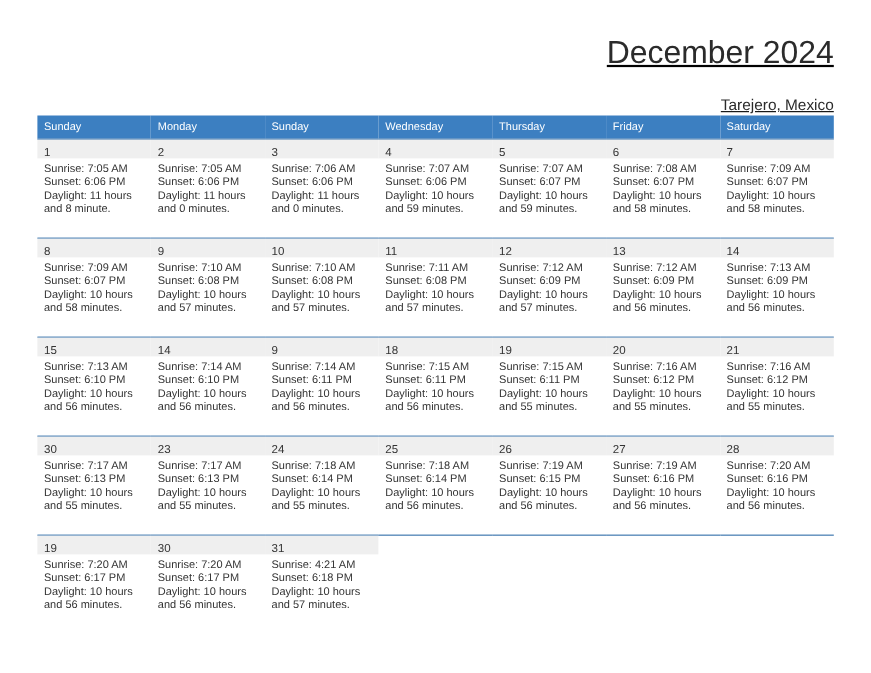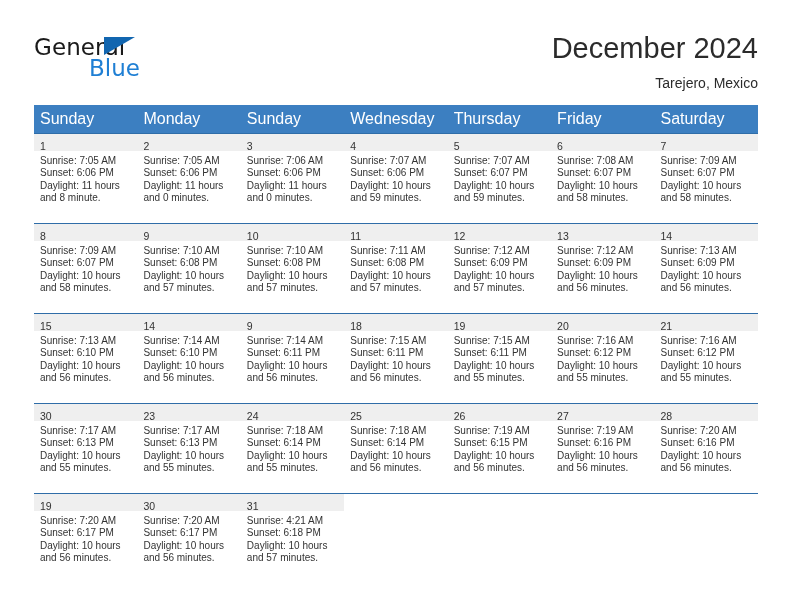--- a/index.html
+++ b/index.html
@@ -62,50 +62,51 @@
     font-size: 23px;
     color: #1f7fd4;
     font-family: "DejaVu Sans", sans-serif;
     font-weight: 400;
   }
   .title-block {
     position: absolute;
     right: 0;
     top: 0;
     text-align: right;
+    text-decoration: underline;
   }
   .cal-title {
     font-size: 29px;
     font-weight: 400;
     color: #2b2b2b;
     line-height: 36px;
     white-space: nowrap;
   }
   .cal-subtitle {
     font-size: 14px;
     font-weight: 400;
     color: #2b2b2b;
     line-height: 20px;
-    margin-top: 7px;
+    margin-top: 19px;
     white-space: nowrap;
   }
 
   
   .calendar {
     position: absolute;
     left: 34px;
     top: 105px;
     width: 724px;
     border-collapse: collapse;
     table-layout: fixed;
   }
   .calendar th {
     background: #3c7fc1;
     color: #ffffff;
-    font-size: 16px;
+    font-size: 10px;
     font-weight: 400;
     text-align: left;
     padding: 5px 0 5px 6px;
     height: 11px;
     border: none;
   }
   .calendar td {
     vertical-align: top;
     padding: 0;
     border: none;
@@ -140,25 +141,20 @@
     white-space: nowrap;
   }
 </style>
 </head>
 <body>
 
 <div class="page">
 
   <div class="header">
 
-    <div class="brand">
-      <span class="brand-general">General</span>
-      <span class="brand-triangle"></span>
-      <span class="brand-blue">Blue</span>
-    </div>
 
     <div class="title-block">
       <div class="cal-title">December 2024</div>
       <div class="cal-subtitle">Tarejero, Mexico</div>
     </div>
 
   </div>
 
   <table class="calendar">
     <thead>

